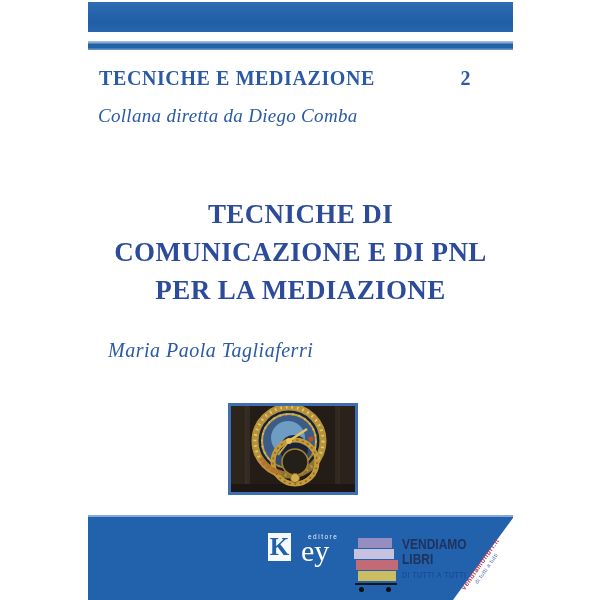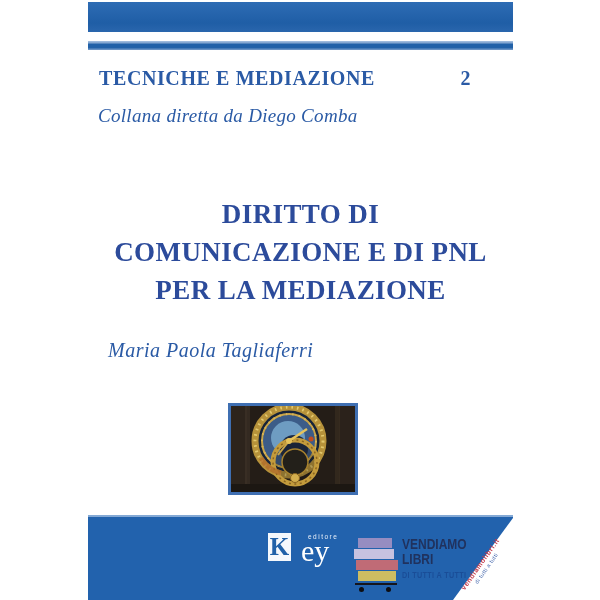--- a/index.html
+++ b/index.html
@@ -90,21 +90,21 @@
   <div class="bar-thin"></div>
 
   <div class="series-row">
     <span>TECNICHE E MEDIAZIONE</span>
     <span>2</span>
   </div>
 
   <div class="collana">Collana diretta da Diego Comba</div>
 
   <div class="title">
-    <span>DIRITTO DI</span>
+    <span>TECNICHE DI</span>
     <span>COMUNICAZIONE E DI PNL</span>
     <span>PER LA MEDIAZIONE</span>
   </div>
 
   <div class="author">Maria Paola Tagliaferri</div>
 
   <div class="clock-frame">
     <svg viewBox="0 0 124 86" width="124" height="86">
       <rect width="124" height="86" fill="#241d17"></rect>
       <rect width="16" height="86" fill="#2d241c"></rect>

